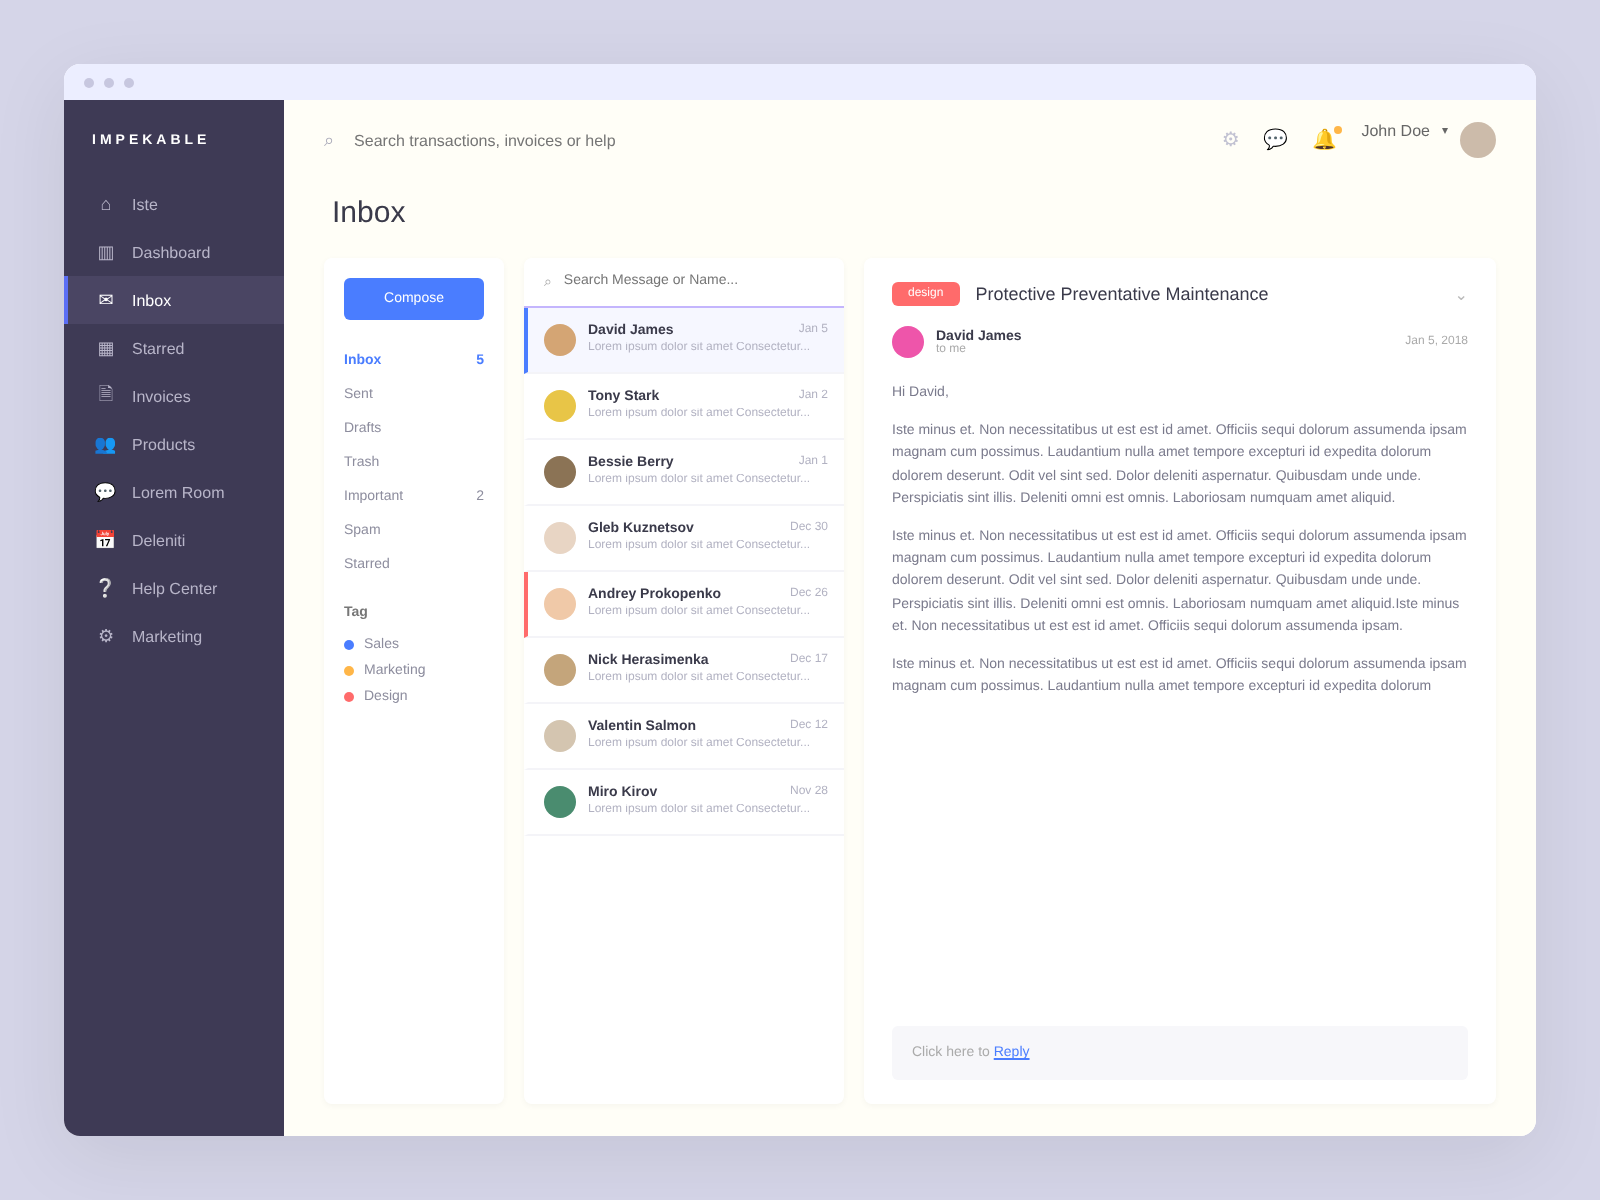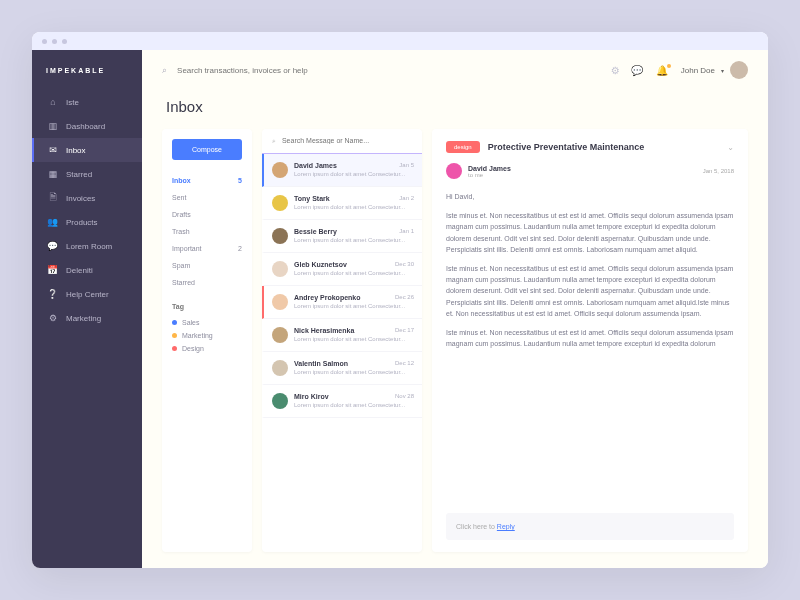--- a/index.html
+++ b/index.html
@@ -13,21 +13,21 @@
 .nav-item{display:flex;align-items:center;gap:8px;padding:7px 14px;cursor:pointer;border-left:2px solid transparent}
 .nav-item.active{background:#4a4563;border-left-color:#5b6ef5;color:#fff}
 .nav-item .ico{width:10px;height:10px;display:flex;align-items:center;justify-content:center;font-size:9px}
 .main{flex:1;display:flex;flex-direction:column;background:#FFFEF7;min-width:0}
 .topbar{height:40px;display:flex;align-items:center;padding:0 20px;gap:10px;font-size:8px;color:#a9a9b8}
 .search-icon{font-size:9px}
 .search-input{border:none;outline:none;font-size:8px;flex:1;background:transparent;color:#555}
 .top-actions{display:flex;align-items:center;gap:12px;font-size:10px;color:#c2c2d2}
 .pill-badge{position:relative}
 .pill-badge::after{content:"";position:absolute;top:-1px;right:-2px;width:4px;height:4px;border-radius:50%;background:#ffb648}
-.user{display:flex;align-items:center;gap:6px;font-size:8px;color:#666}
+.user{display:flex;gap:6px;font-size:8px;color:#666}
 .avatar{width:18px;height:18px;border-radius:50%;background:#cba}
 .page-title{font-size:15px;color:#3a3a4a;padding:8px 24px 14px}
 .content{flex:1;display:flex;gap:10px;padding:0 20px 16px;min-height:0}
 .panel{background:#fff;border-radius:4px;box-shadow:0 1px 3px rgba(0,0,0,.04)}
 .folders{width:90px;padding:10px;display:flex;flex-direction:column;font-size:7px}
 .compose{background:#4a7dff;color:#fff;border:none;border-radius:3px;padding:7px;font-size:7px;cursor:pointer;margin-bottom:12px}
 .folder-item{display:flex;justify-content:space-between;padding:5px 0;color:#8d8d9e;cursor:pointer}
 .folder-item.active{color:#4a7dff;font-weight:600}
 .tag-hdr{font-size:7px;color:#777;margin:12px 0 6px;font-weight:600}
 .tag{display:flex;align-items:center;gap:5px;padding:3px 0;color:#8d8d9e;font-size:7px;cursor:pointer}
@@ -40,21 +40,21 @@
 .msg.sel{background:#f6f7ff;border-left-color:#4a7dff}
 .msg.red{border-left-color:#ff6b6b}
 .msg-av{width:16px;height:16px;border-radius:50%;flex-shrink:0}
 .msg-body{flex:1;min-width:0}
 .msg-name{font-size:7px;font-weight:600;color:#3a3a4a}
 .msg-prev{font-size:6px;color:#b2b2c2;white-space:nowrap;overflow:hidden;text-overflow:ellipsis;margin-top:2px}
 .msg-date{font-size:6px;color:#b2b2c2;position:absolute;top:8px;right:8px}
 .reader{flex:1;padding:12px 14px;display:flex;flex-direction:column;overflow:auto}
 .reader-head{display:flex;align-items:center;gap:8px;margin-bottom:10px}
 .badge{background:#ff6b6b;color:#fff;font-size:6px;padding:3px 8px;border-radius:3px}
-.subject{font-size:9px;font-weight:700;color:#3a3a4a;flex:1}
+.subject{font-size:9px;font-weight:400;color:#3a3a4a;flex:1}
 .chev{font-size:8px;color:#bbb;cursor:pointer}
 .from-row{display:flex;align-items:center;gap:6px;margin-bottom:12px}
 .from-av{width:16px;height:16px;border-radius:50%;background:#e5a}
 .from-name{font-size:7px;font-weight:600;color:#3a3a4a}
 .from-sub{font-size:6px;color:#aaa}
 .from-date{font-size:6px;color:#aaa;margin-left:auto}
 .mail-body{font-size:7px;line-height:1.6;color:#7a7a8c}
 .mail-body p{margin-bottom:8px}
 .reply{margin-top:auto;background:#f7f7fa;border-radius:3px;padding:10px;font-size:7px;color:#aaa}
 .reply a{color:#4a7dff;text-decoration:underline}

